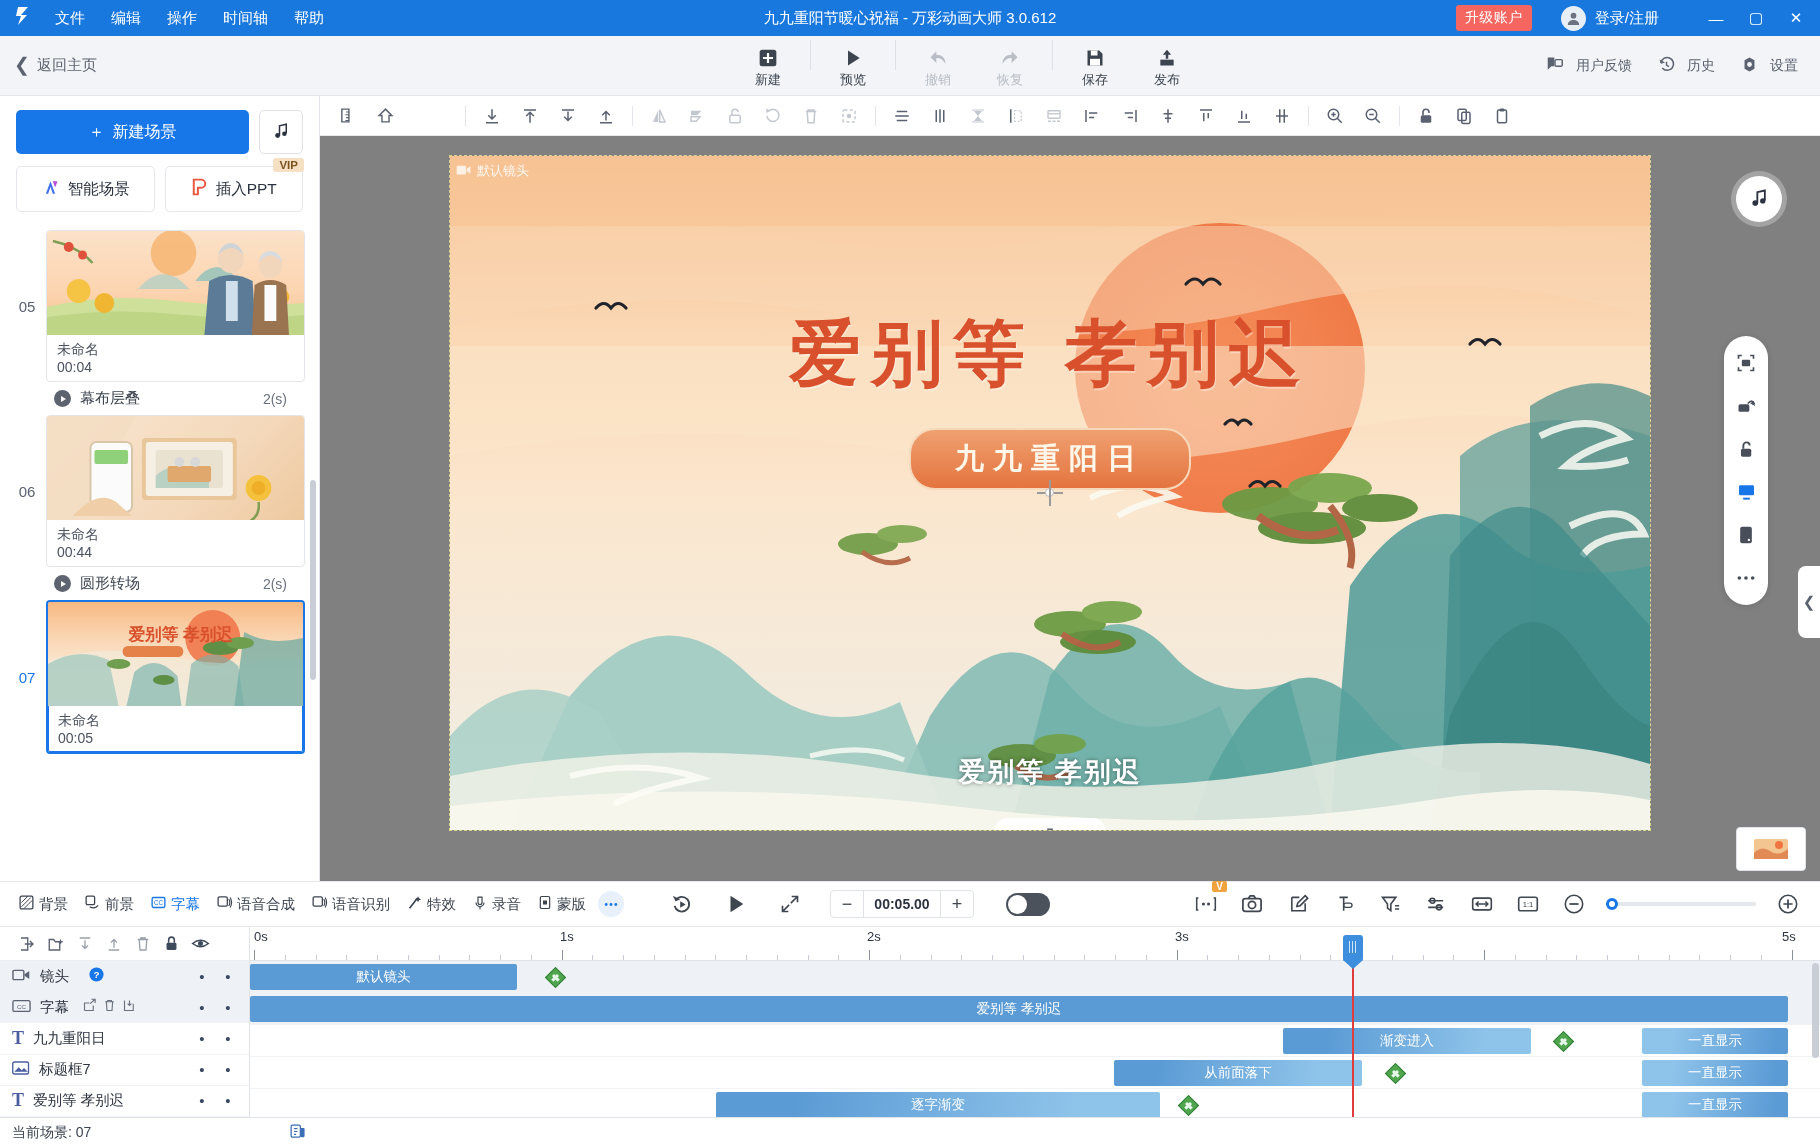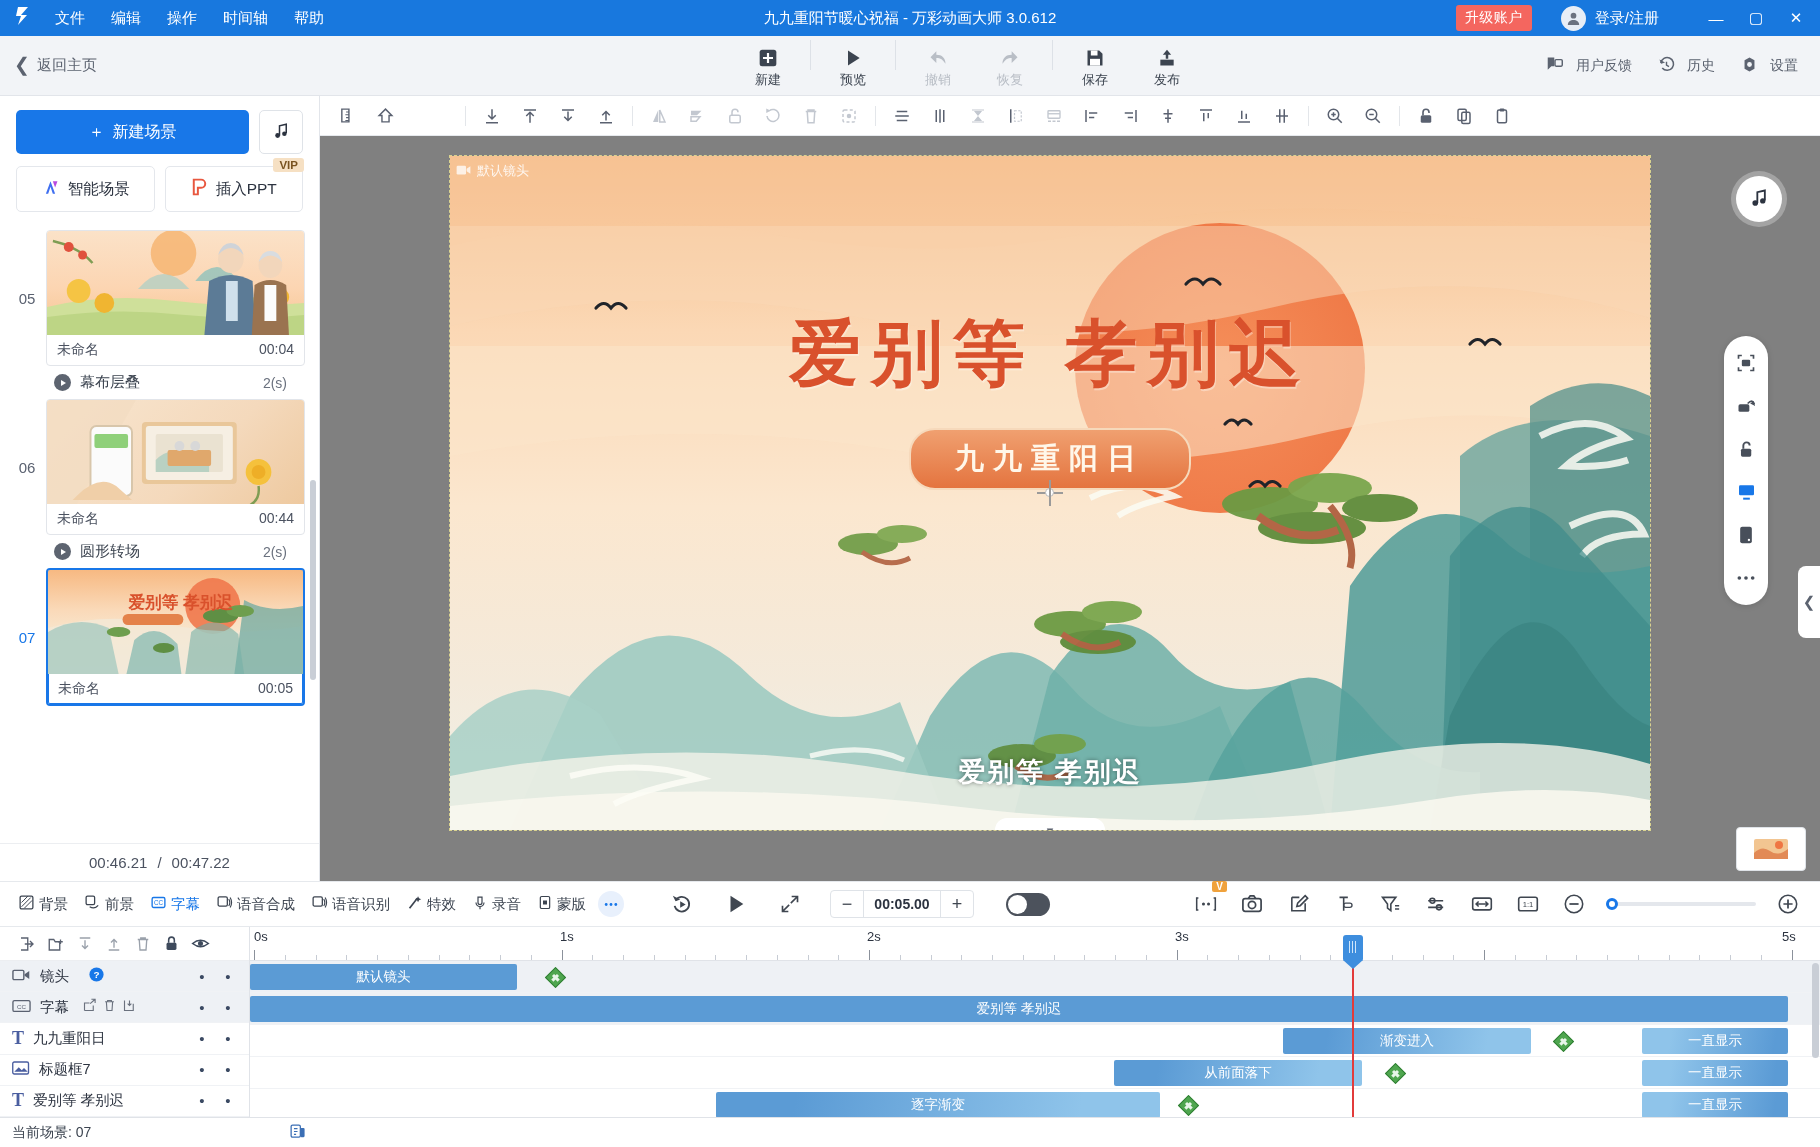--- a/index.html
+++ b/index.html
@@ -94,21 +94,21 @@
   .scene-list { flex:1 1 auto; overflow:hidden; position:relative; padding:10px 0 0 0;}
   .scene-row { display:flex; align-items:center; padding:0 14px 0 8px; }
   .scene-num { width:38px; text-align:center; font-size:15px; color:#5a6170; flex:0 0 38px;}
   .scene-num.active { color:#1877e8; }
   .scene-card {
     flex:1 1 auto; border:1px solid #e2e5ea; border-radius:4px; overflow:hidden; background:#fff;
     cursor:pointer;
   }
   .scene-card.active { border:2px solid #1877e8; box-shadow:0 0 0 1px #1877e8 inset;}
   .thumb { height:104px; position:relative; overflow:hidden; }
-  .scene-meta { display:flex; justify-content:space-between; padding:6px 10px; font-size:14px; color:#4b5260; }
+  .scene-meta { display:flex; justify-content:space-between; padding:6px 10px; font-size:14px; color:#4b5260;flex-direction:column; }
   .transition-row {
     display:flex; align-items:center; padding:7px 32px 7px 54px; font-size:15px; color:#3c4450;
     gap:9px;
   }
   .transition-row .t-name { flex:1 1 auto; }
   .transition-row .t-dur { color:#6a717e; font-size:14px;}
   .play-dot {
     width:17px;height:17px;border-radius:50%;background:#5d6470;
     display:flex;align-items:center;justify-content:center;
   }
@@ -542,25 +542,20 @@
               </svg>
             </div>
             <div class="scene-meta">
               <span>未命名</span>
               <span>00:05</span>
             </div>
           </div>
         </div>
       </div>
 
-      <div class="scenes-foot">
-        <span>00:46.21</span>
-        <span>/</span>
-        <span>00:47.22</span>
-      </div>
     </div>
 
     <div class="canvas-area">
 
       <div class="canvas-toolbar">
         <div class="ct-ic">
           <svg width="17" height="17" viewBox="0 0 24 24">
               <path d="M4 3 h10 v18 h-10z" fill="none" stroke="#5a6170" stroke-width="2"></path>
               <path d="M14 7h-4M14 11h-5M14 15h-4M14 19h-5" stroke="#5a6170" stroke-width="1.6"></path>
             </svg>

